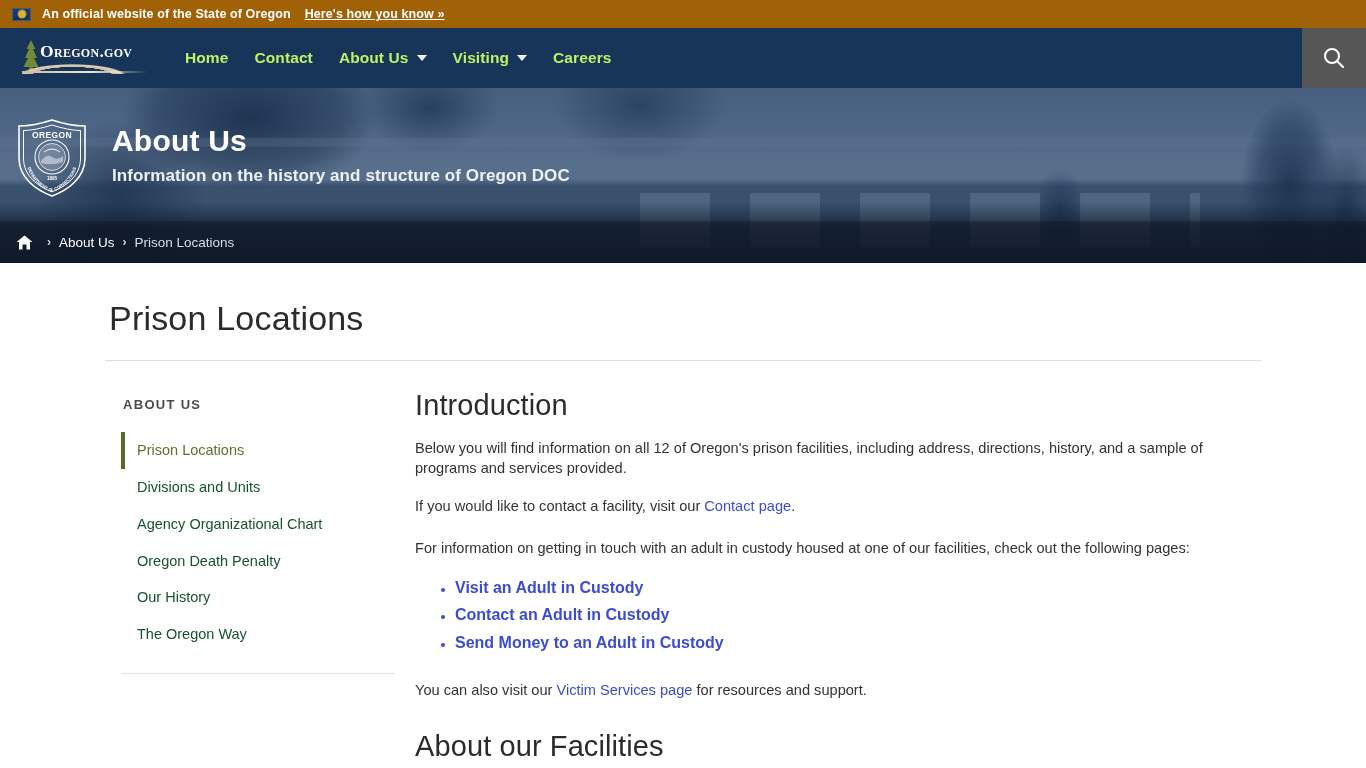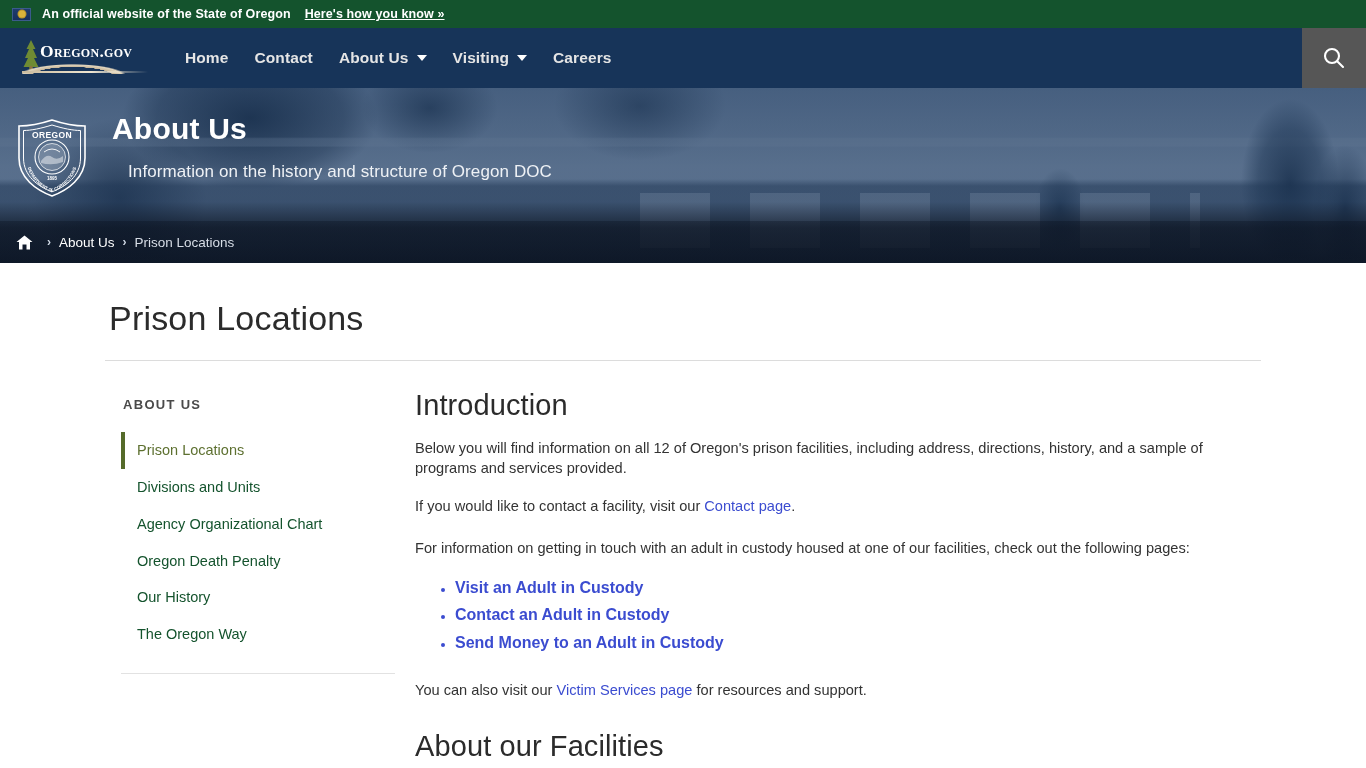--- a/index.html
+++ b/index.html
@@ -7,21 +7,21 @@
   body {
     width:1366px; height:768px; overflow:hidden;
     background:#ffffff;
     font-family:"Liberation Sans", sans-serif;
     color:#333;
     -webkit-font-smoothing:antialiased;
   }
 
   
   .gov-bar {
-    height:28px; background:#14532d; color:#ffffff;
+    height:28px; background:#a16207; color:#ffffff;
     display:flex; align-items:center; padding:0 12px;
     font-size:12.5px; font-weight:bold;
   }
   .flag-icon {
     width:19px; height:13px; margin-right:11px;
     background:linear-gradient(#1f3c6e,#16305c);
     border:1px solid #3b5a8c; position:relative; flex:none;
   }
   .flag-icon::after {
     content:""; position:absolute; left:50%; top:50%;
@@ -57,21 +57,21 @@
   }
   .brand-swoosh::after{
     content:""; position:absolute; left:0; bottom:1px; width:126px; height:2px;
     background:linear-gradient(90deg,#c9ba9d,#efe6d2 55%, rgba(23,52,89,0));
   }
   .brand-tree {
     position:absolute; left:6px; top:1px; width:22px; height:36px;
   }
   .nav-links { display:flex; align-items:center; height:100%; }
   .nav-item {
-    color:#e5e5e5; font-size:15.5px; font-weight:bold;
+    color:#bef264; font-size:15.5px; font-weight:bold;
     padding:0 13px; cursor:pointer; display:flex; align-items:center;
     height:100%; letter-spacing:.1px;
   }
   .caret {
     display:inline-block; margin-left:8px;
     width:0; height:0; border-left:5px solid transparent;
     border-right:5px solid transparent; border-top:6px solid #ffffff;
   }
   .search-btn {
     position:absolute; right:0; top:0; width:64px; height:60px;
@@ -122,21 +122,21 @@
   }
   .badge {
     width:76px; height:80px; flex:none; position:relative; margin-right:22px;
   }
   .hero-titles { padding-bottom:6px; }
   .hero-title {
     color:#ffffff; font-size:30px; font-weight:bold;
     line-height:1.15; margin:0 0 8px 0; letter-spacing:.2px;
   }
   .hero-sub {
-    color:#eef1f5; font-size:17px; margin:16px; font-weight:normal;
+    color:#eef1f5; font-size:17px; margin:0; font-weight:bold;
     letter-spacing:.1px;
   }
   .breadcrumb {
     position:absolute; left:0; bottom:0; height:42px; width:100%;
     display:flex; align-items:center; padding-left:16px;
     font-size:13.5px; color:#ffffff;
     background:linear-gradient(180deg, rgba(8,16,30,.34), rgba(8,16,30,.34));
   }
   .bc-home { width:17px; height:15px; margin-right:6px; cursor:pointer; }
   .bc-sep {

